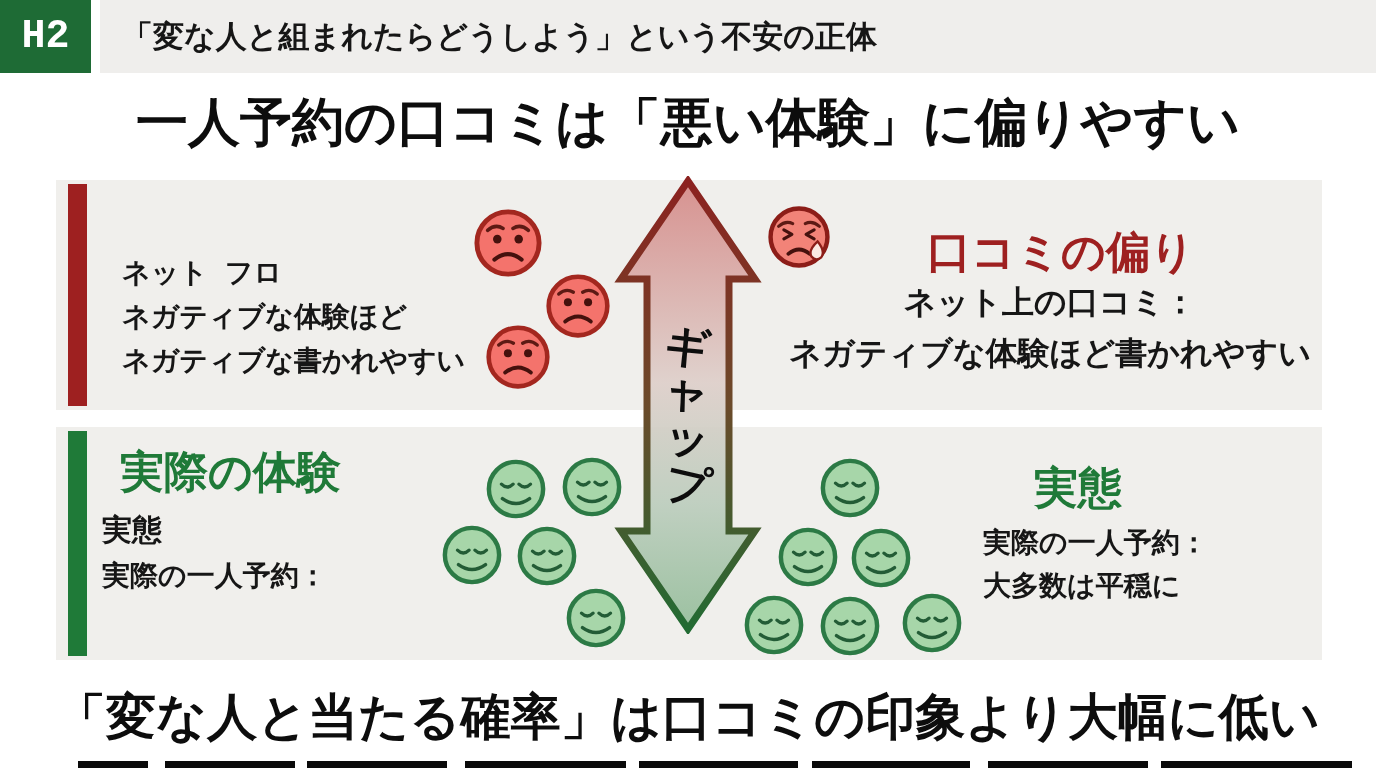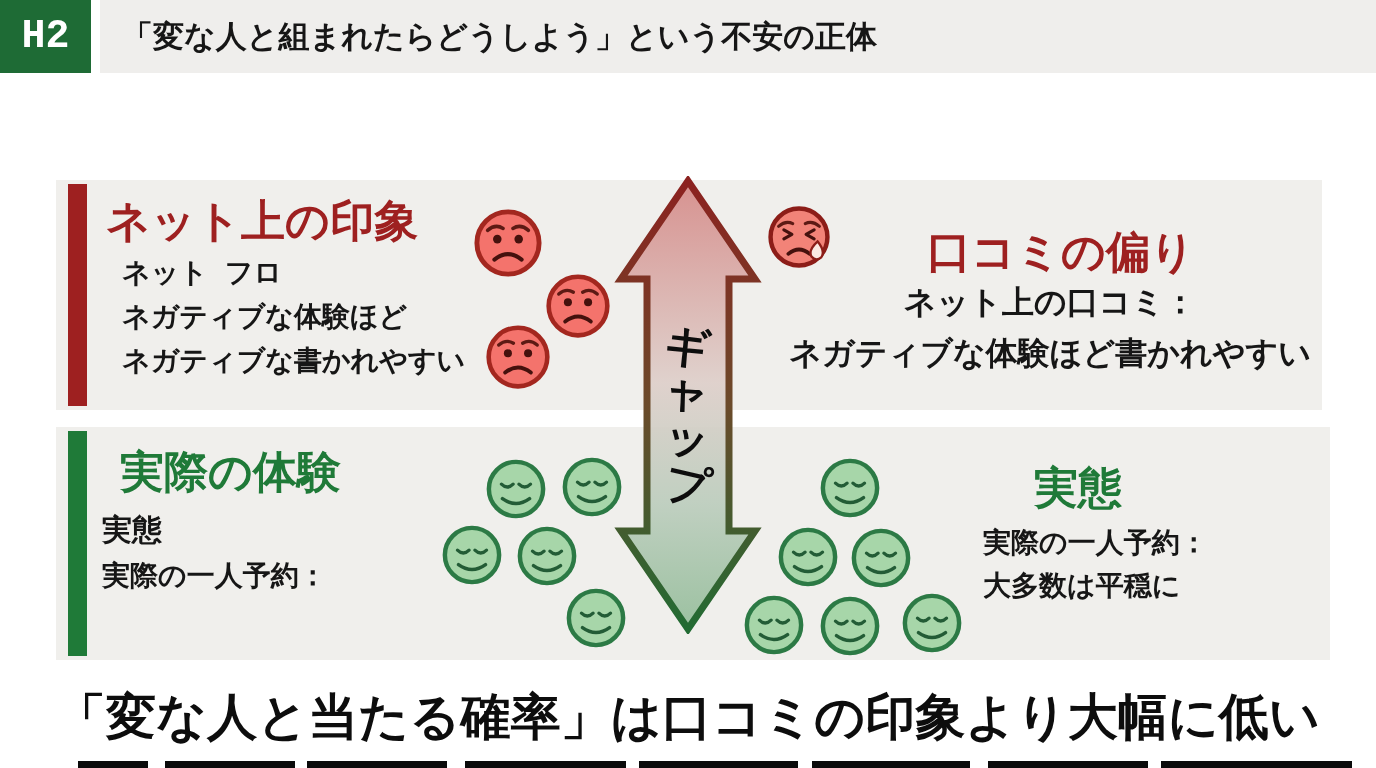--- a/index.html
+++ b/index.html
@@ -23,21 +23,21 @@
     position:absolute;left:0;top:88px;width:100%;text-align:center;
     font-size:52px;font-weight:900;color:#0d0d0d;letter-spacing:0px;
   }
   .bottom-heading{
     position:absolute;left:0;top:684px;width:100%;text-align:center;
     font-size:50px;font-weight:900;color:#0d0d0d;
   }
   
   .panel{position:absolute;left:56px;width:1266px;background:#f0efec;}
   .panel-top{top:180px;height:230px;}
-  .panel-bottom{top:427px;height:233px;padding-left:8px;}
+  .panel-bottom{top:427px;height:233px;}
   .accent-bar{position:absolute;left:12px;top:4px;bottom:4px;width:19px;}
   .accent-red{background:#9e2020;}
   .accent-green{background:#1f7a38;}
   .panel-title{position:absolute;font-size:44px;font-weight:900;white-space:nowrap;}
   .red-text{color:#9e2020;}
   .green-text{color:#1f7a38;}
   .panel-body{position:absolute;font-size:28px;font-weight:bold;color:#161616;line-height:1.58;white-space:nowrap;}
   .centered{text-align:center;}
   
   .face{position:absolute;display:block;}
@@ -93,24 +93,24 @@
       </symbol>
     </defs>
   </svg>
 
   <div class="header-bar"></div>
   <div class="h2-badge">
     <span>H2</span>
   </div>
   <div class="header-title">「変な人と組まれたらどうしよう」という不安の正体</div>
 
+  <div class="main-heading">一人予約の口コミは「悪い体験」に偏りやすい</div>
 
   <div class="panel panel-top">
     <div class="accent-bar accent-red"></div>
-    <div class="panel-title red-text" style="left:50px;top:12px;">ネット上の印象</div>
     <div class="panel-body" style="left:66px;top:73px;">
       <div>ネット フロ</div>
       <div>ネガティブな体験ほど</div>
       <div>ネガティブな書かれやすい</div>
     </div>
     <div class="panel-title red-text centered" style="left:755px;top:28px;width:500px;margin-top:15px;">口コミの偏り</div>
     <div class="panel-body centered" style="left:694px;top:100px;width:600px;font-size:32px;">
       <div>ネット上の口コミ：</div>
       <div>ネガティブな体験ほど書かれやすい</div>
     </div>

